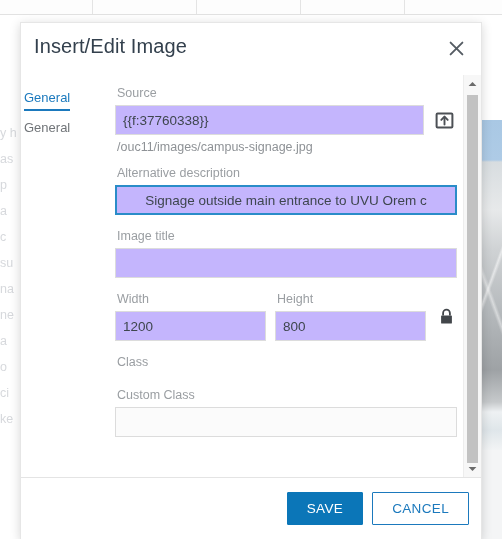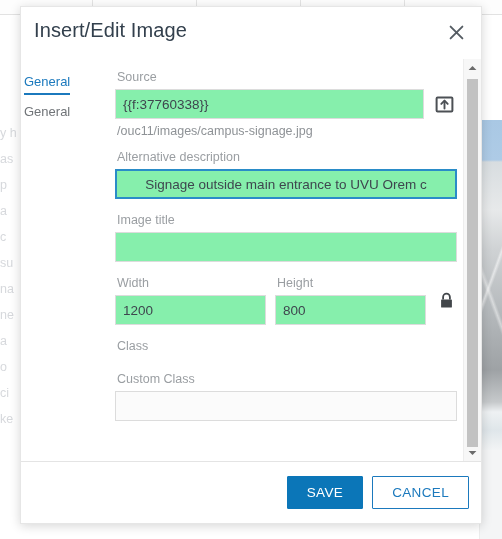--- a/index.html
+++ b/index.html
@@ -79,21 +79,21 @@
     width: 22px;
     height: 89px;
     background: #f4f5f6;
     border-left: 1px solid #eceded;
   }
 
   
   #dialog {
     position: absolute;
     left: 20px;
-    top: 6px;
+    top: 22px;
     width: 462px;
     height: 518px;
     background: #ffffff;
     border: 1px solid #e6e6e6;
     box-shadow: 0 2px 10px rgba(0,0,0,.16);
     box-sizing: border-box;
     display: flex;
     flex-direction: column;
   }
 
@@ -170,21 +170,21 @@
     color: #9a9ea2;
     margin: 0 0 4px 2px;
     line-height: 16px;
   }
 
   .txt {
     box-sizing: border-box;
     width: 100%;
     height: 30px;
     border: 1px solid #dcdcdc;
-    background: #86efac;
+    background: #c4b5fd;
     font-family: "Liberation Sans", sans-serif;
     font-size: 13.5px;
     color: #3e464e;
     padding: 0 7px;
     outline: none;
     border-radius: 0;
   }
   .txt::placeholder { color: #b9bcc0; }
   .txt.focused {
     border: 2px solid #2a8cc8;

